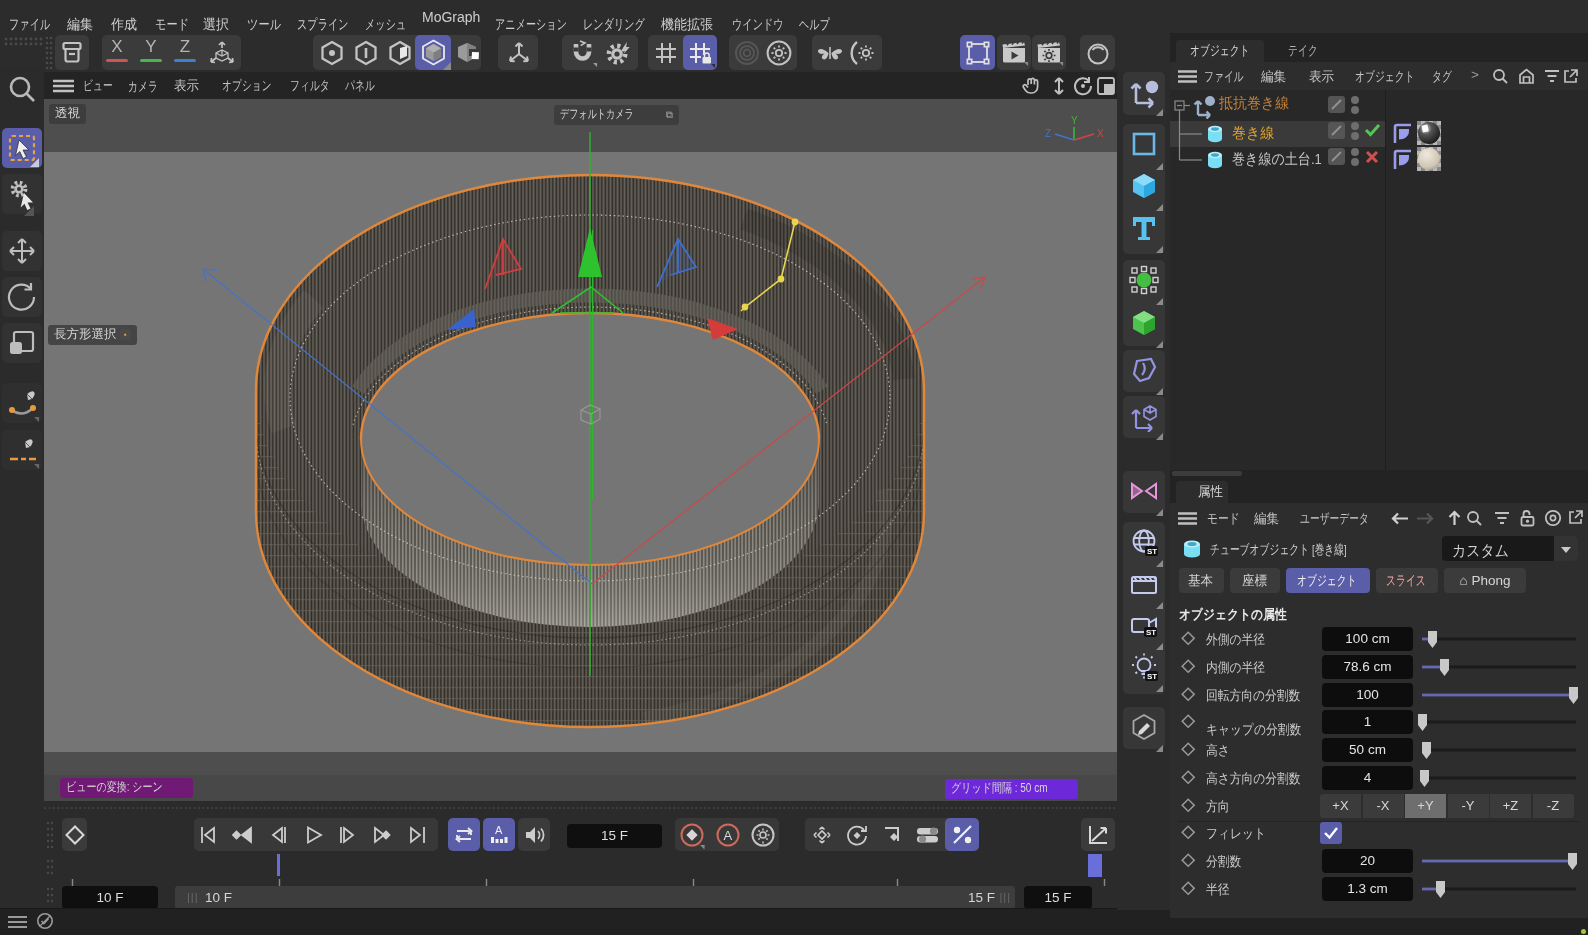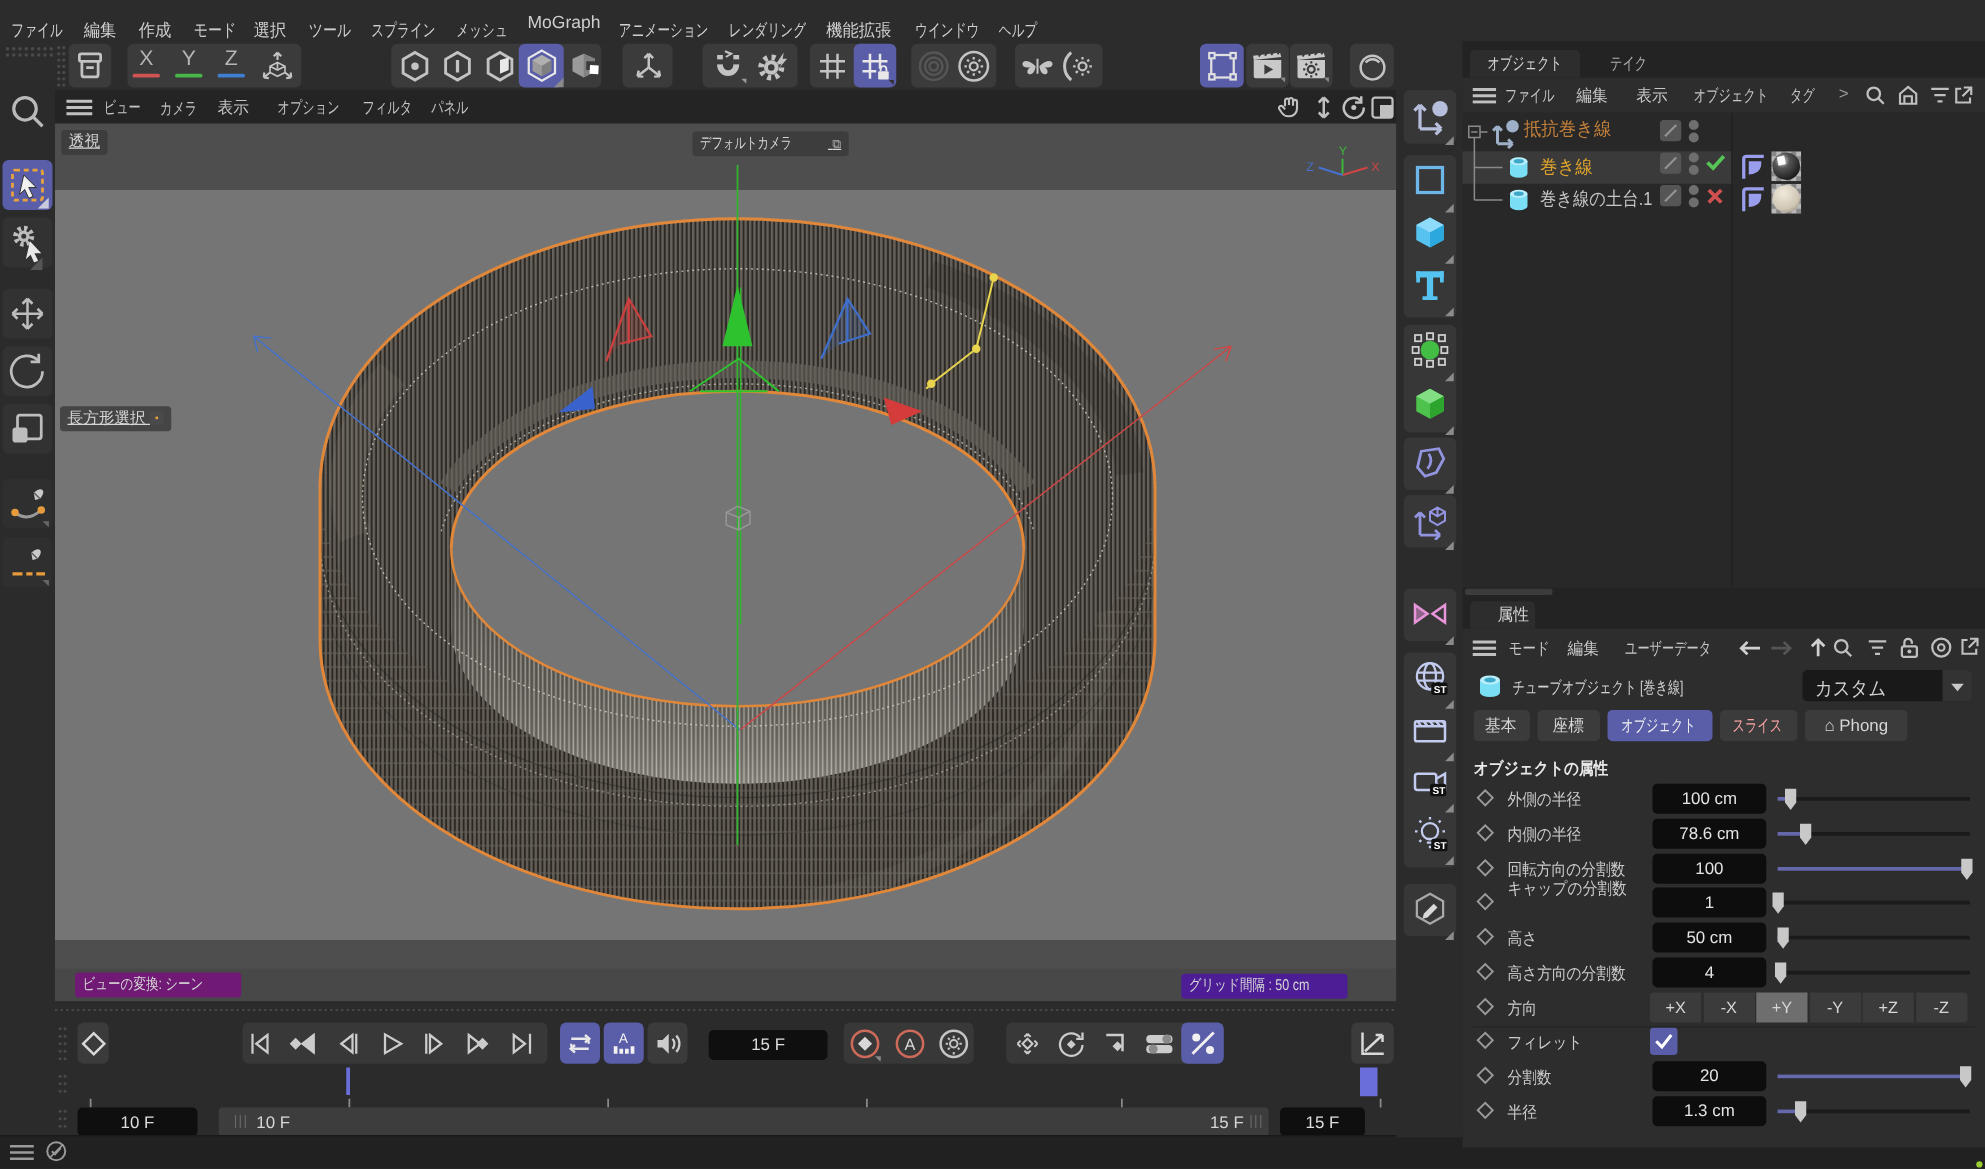--- a/index.html
+++ b/index.html
@@ -21,21 +21,21 @@
   .tgrp { position:absolute; top:2px; height:35px; background:#3b3b3b; border-radius:5px; }
   
   #lefttools { left:0; top:66px; width:44px; height:869px; background:#2b2b2b; }
   .ltb { position:absolute; left:2px; width:40px; height:40px; background:#323232; border-radius:5px; }
   .ltb.hl { background:#5a5da8; }
   
   #vpmenu { left:44px; top:72px; width:1073px; height:27px; background:#242424;
     display:flex; align-items:center; font-size:13.5px; color:#c4c4c4; }
   #viewport { left:44px; top:99px; width:1073px; height:702px; background:#757575; overflow:hidden; }
   .vchip { position:absolute; background:#3a3a3acc; color:#d6d6d6; font-size:12.5px;
-     padding:1px 6px 2px 6px; border-radius:3px;text-decoration:underline; }
+     padding:1px 6px 2px 6px; border-radius:3px; }
   
   #timeline { left:44px; top:801px; width:1073px; height:109px; background:#2b2b2b; }
   .pbtn { position:absolute; height:33px; background:#3b3b3b; border-radius:5px; }
   .pbtn.hl { background:#5a5da8; }
   
   #rightstrip { left:1117px; top:72px; width:53px; height:838px; background:#2b2b2b; }
   .rsb { position:absolute; left:6px; width:42px; height:42px; background:#373737; border-radius:5px; }
   
   #objpanel { left:1170px; top:33px; width:418px; height:444px; background:#2d2d2d; }
   #attrpanel { left:1170px; top:477px; width:418px; height:441px; background:#2d2d2d; }
@@ -482,21 +482,21 @@
         <path d="M1030 41 l-19 -6" stroke="#4472cc"></path>
       </g>
       <text x="1027" y="25" font-size="10" fill="#3cb43c" font-family="Liberation Sans">Y</text>
       <text x="1053" y="38" font-size="10" fill="#d04545" font-family="Liberation Sans">X</text>
       <text x="1001" y="38" font-size="10" fill="#4472cc" font-family="Liberation Sans">Z</text>
     </svg>
     <div class="vchip" style="left:5px;top:5px">透視</div>
     <div class="vchip" style="left:510px;top:6px"><span class="jk">デフォルトカメラ</span> <span style="font-size:10px;color:#aaa">⧉</span></div>
     <div class="vchip" style="left:4px;top:226px">長方形選択 <span style="display:inline-block;width:11px;height:11px;background:#4a4a4a;border-radius:2px;font-size:8px;color:#e8a33c;line-height:11px;text-align:center;vertical-align:1px">▪</span></div>
     <div class="vchip" style="left:16px;top:679px;background:#701a75"><span class="j8">ビューの変換: シーン</span></div>
-    <div class="vchip" style="right:39px;top:680px;background:#4c1d95"><span class="j8">グリッド間隔 : 50 cm</span></div>
+    <div class="vchip" style="right:39px;top:680px;background:#6d28d9"><span class="j8">グリッド間隔 : 50 cm</span></div>
   </div>
   <div class="abs" id="timeline">
     <svg class="abs" style="left:0;top:5px" width="1073" height="4">
         <g fill="#454545">
       <rect y="1" width="1073" height="1.4" fill="none"></rect>
         </g>
       <line x1="0" y1="2" x2="1073" y2="2" stroke="#464646" stroke-width="1.6" stroke-dasharray="2 2.4"></line>
       </svg>
     <svg class="abs" style="left:2px;top:18px" width="8" height="90">
         <g fill="#4a4a4a">
@@ -1006,21 +1006,21 @@
         <path d="M248 237 h9 v11 l-4.5 6 l-4.5 -6 z"></path>
         <path d="M252 265 h9 v11 l-4.5 6 l-4.5 -6 z"></path>
         <path d="M250 293 h9 v11 l-4.5 6 l-4.5 -6 z"></path>
         <path d="M398 376 h9 v11 l-4.5 6 l-4.5 -6 z"></path>
         <path d="M266 404 h9 v11 l-4.5 6 l-4.5 -6 z"></path>
       </g>
     </svg>
     <div class="alabel" style="top:154px"><span class="j87">外側の半径</span></div>
     <div class="alabel" style="top:182px"><span class="j87">内側の半径</span></div>
     <div class="alabel" style="top:210px"><span class="j87">回転方向の分割数</span></div>
-    <div class="alabel" style="top:225px"><span class="j87">キャップの分割数</span></div>
+    <div class="alabel" style="top:244px"><span class="j87">キャップの分割数</span></div>
     <div class="alabel" style="top:265px"><span class="j87">高さ</span></div>
     <div class="alabel" style="top:293px"><span class="j87">高さ方向の分割数</span></div>
     <div class="alabel" style="top:321px"><span class="j87">方向</span></div>
     <div class="alabel" style="top:348px"><span class="j87">フィレット</span></div>
     <div class="alabel" style="top:376px"><span class="j87">分割数</span></div>
     <div class="alabel" style="top:404px"><span class="j87">半径</span></div>
     <div class="ainput" style="top:150px">100 cm</div>
     <div class="ainput" style="top:178px">78.6 cm</div>
     <div class="ainput" style="top:206px">100</div>
     <div class="ainput" style="top:233px">1</div>

